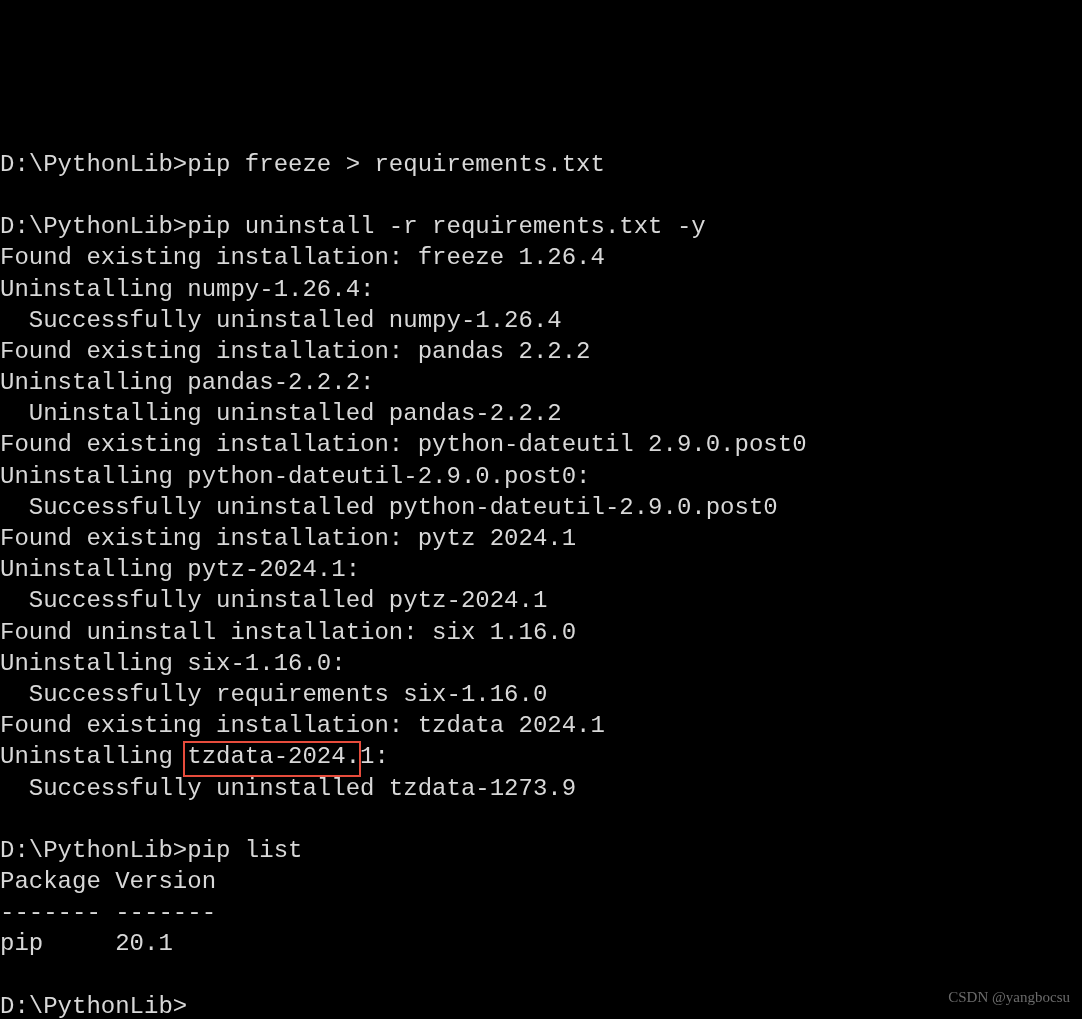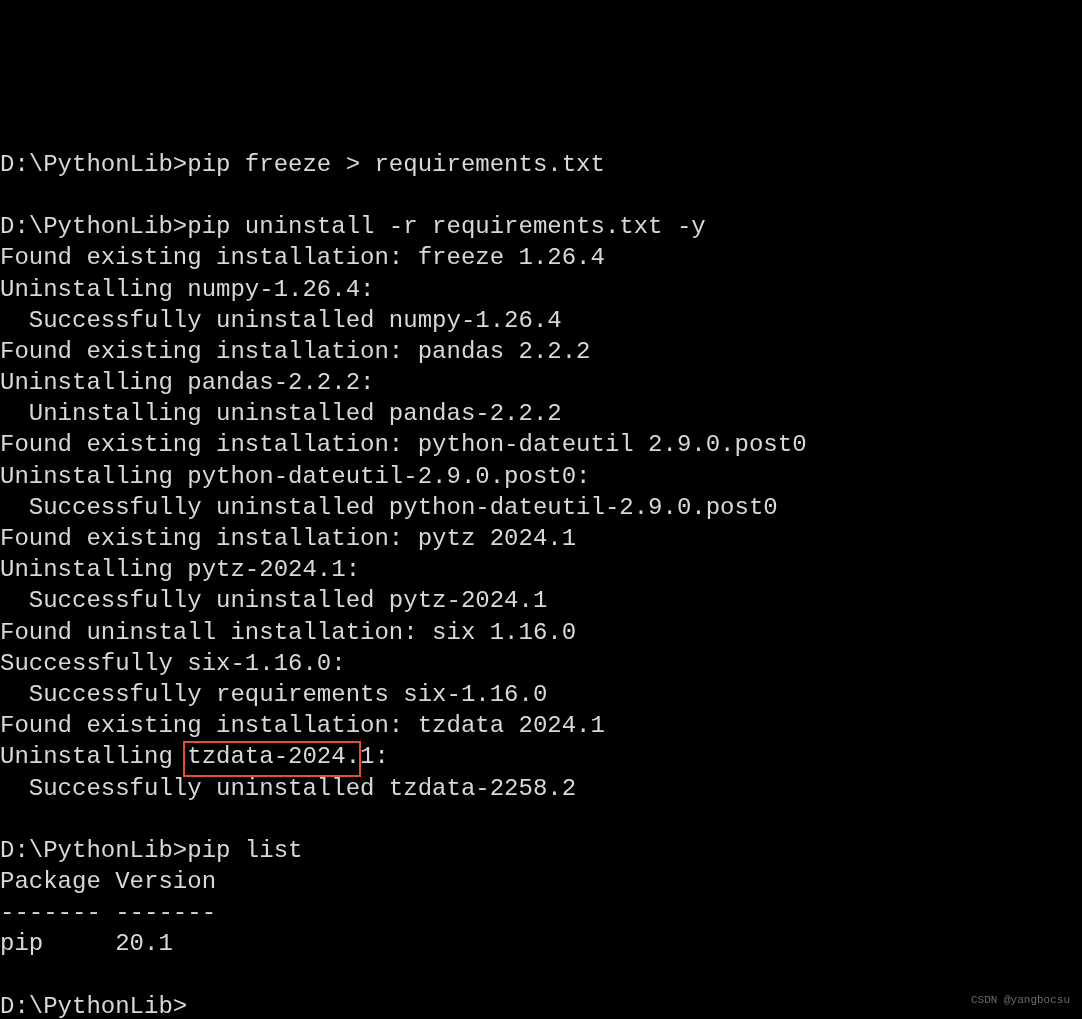--- a/index.html
+++ b/index.html
@@ -25,23 +25,23 @@
     }
     .highlight-box {
       position: absolute;
       border: 2px solid #e74c3c;
       pointer-events: none;
     }
     .watermark {
       position: absolute;
       bottom: 12px;
       right: 12px;
-      font-size: 11px;
+      font-size: 15px;
       color: #6b6b6b;
-      font-family: Liberation Mono, monospace;
+      font-family: Liberation Serif, serif;
       letter-spacing: 0;
     }
   </style>
 </head>
 <body>
 
 
 
 <div class="terminal"><span>D:\PythonLib&gt;</span><span>pip freeze &gt; requirements.txt</span>
 
@@ -52,25 +52,25 @@
 <span>Found existing installation: pandas 2.2.2</span>
 <span>Uninstalling pandas-2.2.2:</span>
 <span>  Uninstalling uninstalled pandas-2.2.2</span>
 <span>Found existing installation: python-dateutil 2.9.0.post0</span>
 <span>Uninstalling python-dateutil-2.9.0.post0:</span>
 <span>  Successfully uninstalled python-dateutil-2.9.0.post0</span>
 <span>Found existing installation: pytz 2024.1</span>
 <span>Uninstalling pytz-2024.1:</span>
 <span>  Successfully uninstalled pytz-2024.1</span>
 <span>Found uninstall installation: six 1.16.0</span>
-<span>Successfully six-1.16.0:</span>
+<span>Uninstalling six-1.16.0:</span>
 <span>  Successfully requirements six-1.16.0</span>
 <span>Found existing installation: tzdata 2024.1</span>
 <span>Uninstalling tzdata-2024.1:</span>
-<span>  Successfully uninstalled tzdata-2258.2</span>
+<span>  Successfully uninstalled tzdata-1273.9</span>
 
 <span>D:\PythonLib&gt;</span><span>pip list</span>
 <span>Package Version</span>
 <span>------- -------</span>
 <span>pip     20.1</span>
 
 <span>D:\PythonLib&gt;</span></div>
 
 <div class="highlight-box" style="top:741px;left:183px;width:178px;height:36px;"></div>
 

